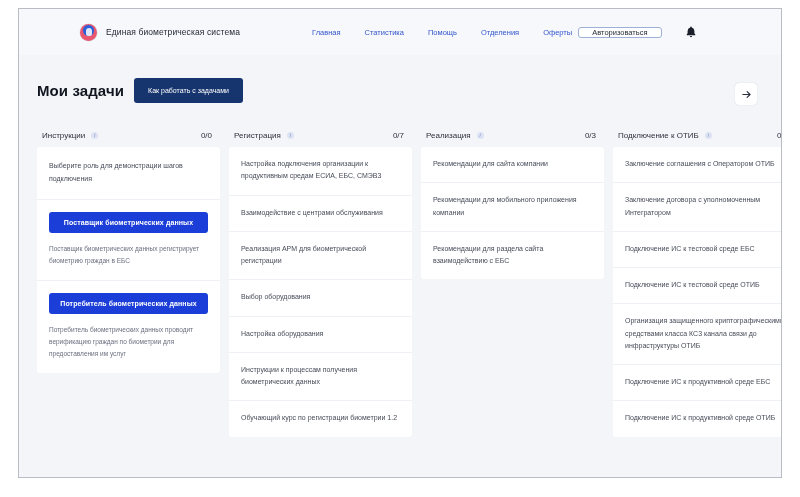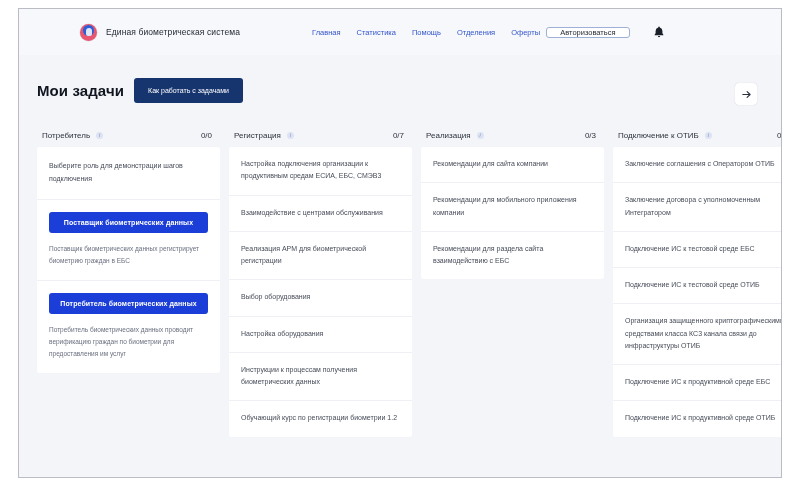--- a/index.html
+++ b/index.html
@@ -75,21 +75,21 @@
   .brand-title {
     font-size: 8.5px;
     color: #1f2430;
     letter-spacing: 0.1px;
     white-space: nowrap;
   }
 
   .nav-links {
     display: flex;
     align-items: center;
-    gap: 16px;
+    gap: 24px;
     margin-left: 72px;
   }
   .nav-link {
     font-size: 7.5px;
     color: #3355cc;
     white-space: nowrap;
     cursor: pointer;
   }
   .auth-btn {
     margin-left: 6px;
@@ -296,21 +296,21 @@
     <div class="scroll-next">
       <svg width="11" height="11" viewBox="0 0 11 11" aria-hidden="true">
         <path d="M1.8 5.5h7.1M6.1 2.6l3 2.9-3 2.9" fill="none" stroke="#2b3040" stroke-width="1.1" stroke-linecap="round" stroke-linejoin="round"></path>
       </svg>
     </div>
 
     <div class="board">
 
       <div class="column">
         <div class="col-head">
-          <span class="col-name">Потребитель</span>
+          <span class="col-name">Инструкции</span>
           <span class="info-dot">i</span>
           <span class="col-count">0/0</span>
         </div>
         <div class="card-stack">
           <div class="role-intro">Выберите роль для демонстрации шагов подключения</div>
 
           <div class="role-block">
             <button class="role-btn">Поставщик биометрических данных</button>
             <div class="role-desc">Поставщик биометрических данных регистрирует биометрию граждан в ЕБС</div>
           </div>

